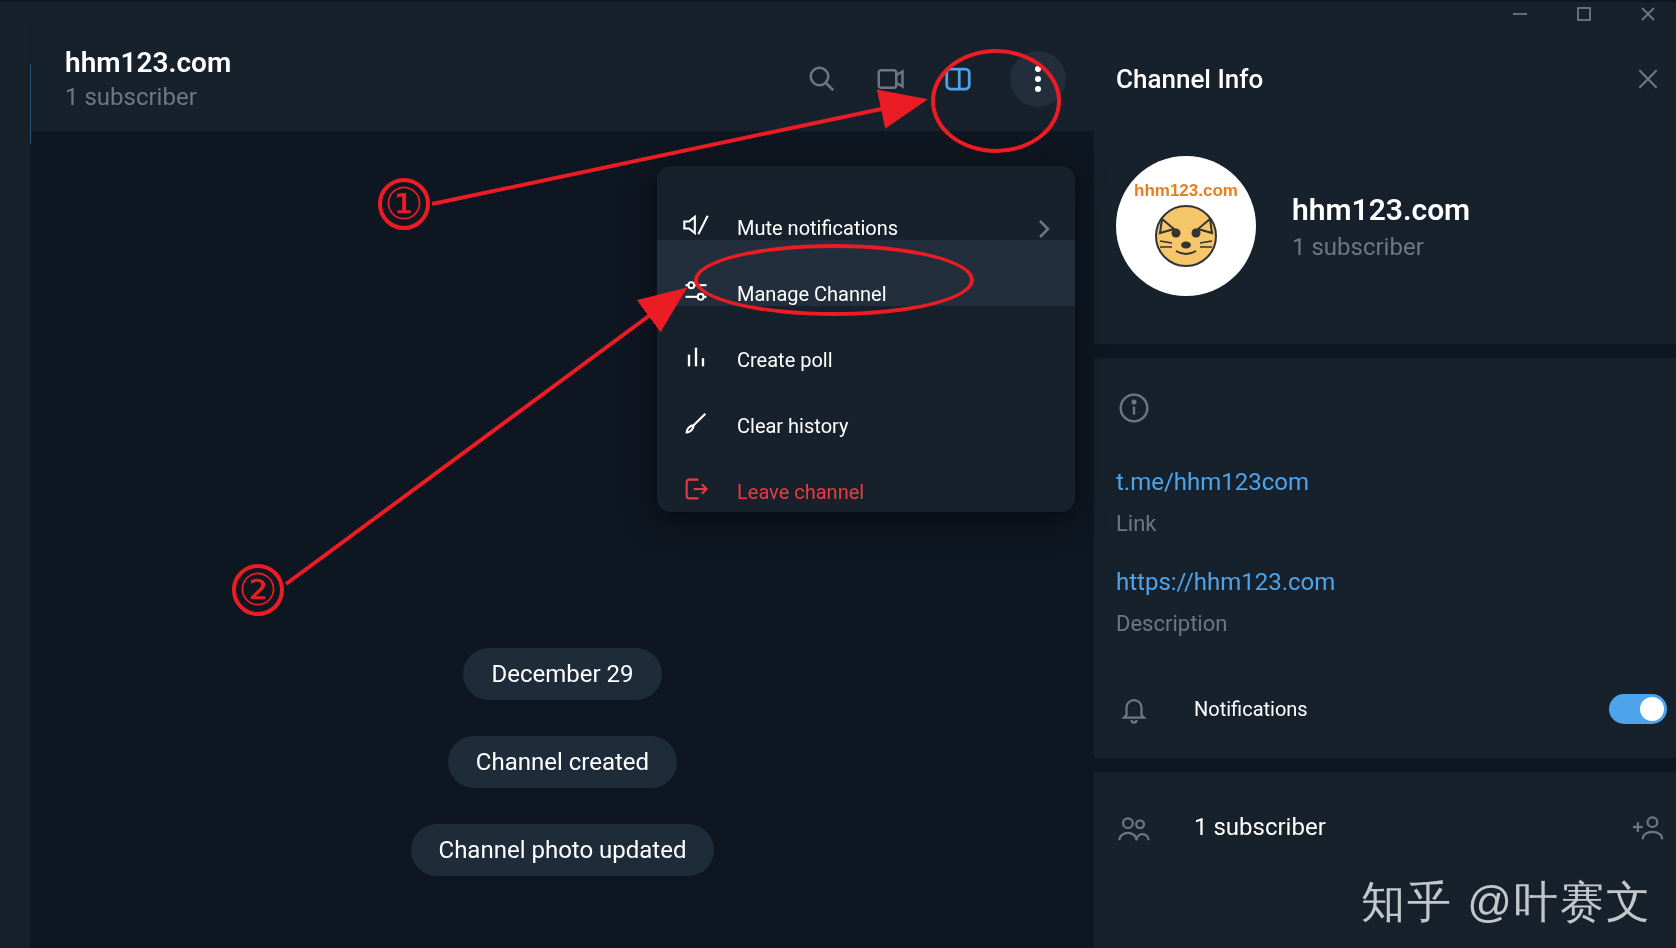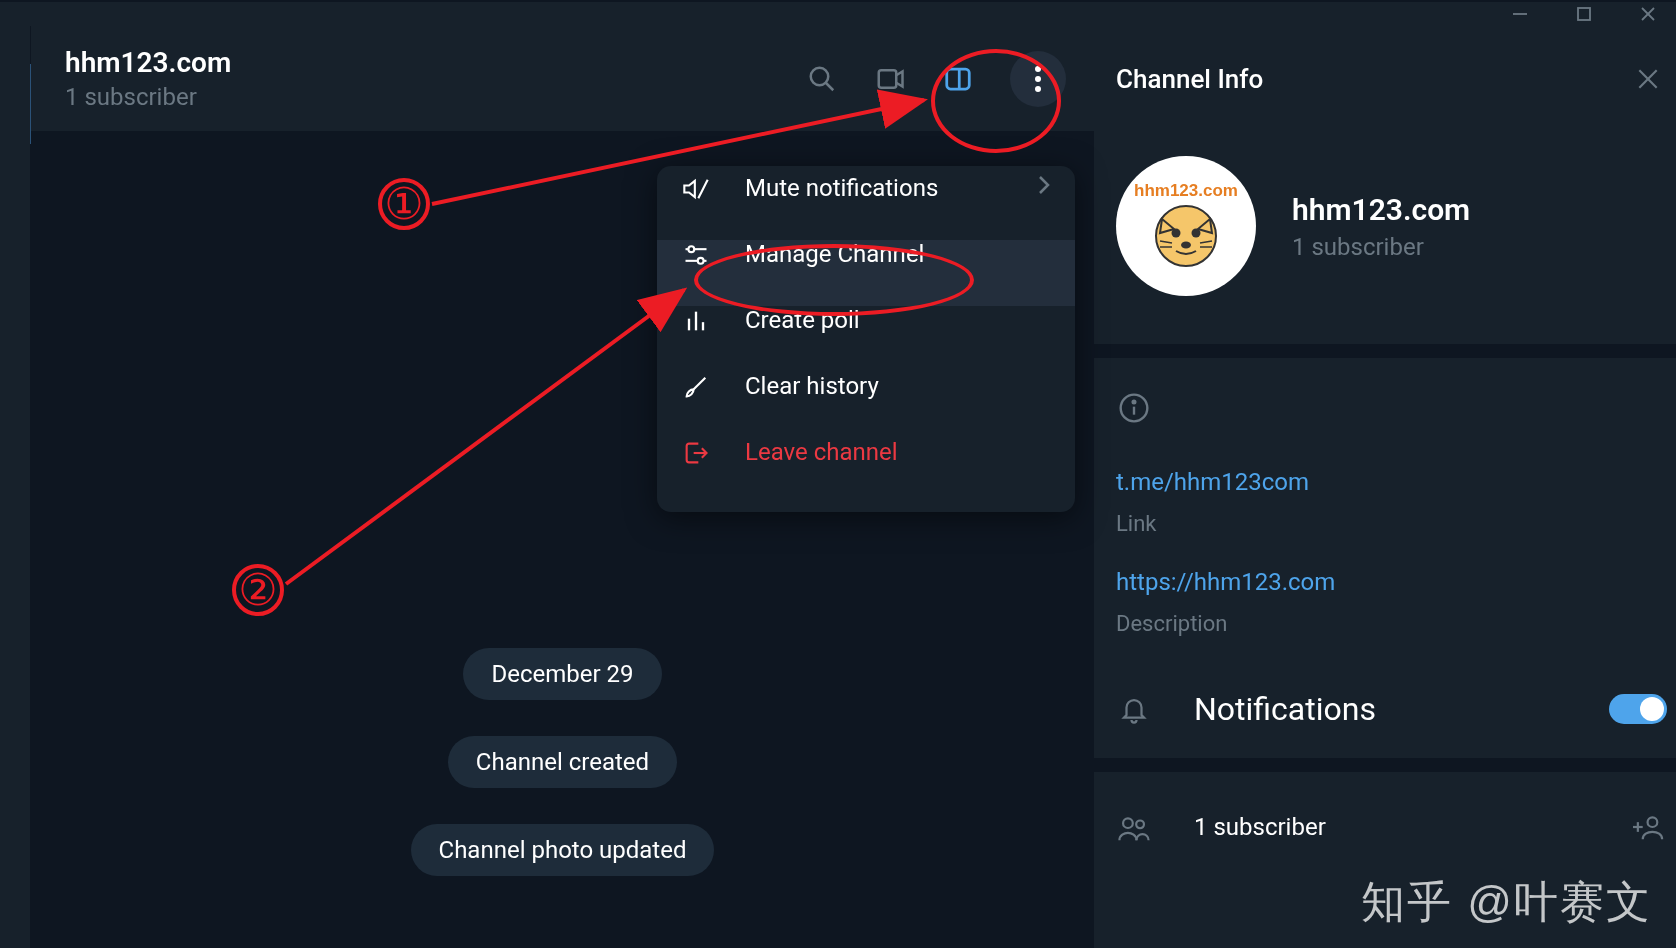--- a/index.html
+++ b/index.html
@@ -83,26 +83,26 @@
     top: 140px;
     width: 418px;
     background: #17212b;
     border-radius: 14px;
     box-shadow: 0 6px 30px rgba(0,0,0,0.5);
     padding: 8px 0;
     z-index: 5;
   }
   .dd-item {
     display: flex;
-    align-items: flex-start;
+    align-items: flex-end;
     height: 66px;
     padding: 0 24px;
-    gap: 34px;
+    gap: 26px;
     color: #fff;
-    font-size: 24px;
+    font-size: 20px;
   }
   .dd-item.hover { background: #232e3c; }
   .dd-item.leave { color: #ec3942; }
   .dd-icon { width: 30px; height: 30px; display:inline-flex; align-items:center; justify-content:center; }
   .dd-chev { margin-left: auto; color: #6b7883; font-size: 22px; }
   .info {
     flex: none;
     width: 595px;
     background: #17212b;
     display: flex;
@@ -135,21 +135,21 @@
   .profile-sub { font-size: 24px; color:#6b7883; margin-top:6px; }
   .info-section {
     padding: 30px 22px;
     border-bottom: 14px solid #0e1621;
   }
   .info-row { display:flex; align-items:flex-start; gap: 42px; flex-direction: column; }
   .info-icon { width: 36px; height: 36px; display:inline-flex; align-items:center; justify-content:center; color:#6b7883; flex:none; margin-top:2px;}
   .link-txt { color:#4ea4eb; font-size: 24px; }
   .label-txt { color:#6b7883; font-size: 22px; margin-top: 15px; }
   .notif-row { display:flex; align-items:center; gap:42px; padding-top:10px;}
-  .notif-label { font-size: 32px; color:#fff; }
+  .notif-label { font-size: 20px; color:#fff; }
   .toggle {
     margin-left:auto;
     width: 58px; height: 30px; border-radius: 15px;
     background: #4ea4eb; position:relative;
   }
   .toggle::after {
     content:""; position:absolute; right:3px; top:3px;
     width:24px; height:24px; border-radius:50%; background:#fff;
   }
   .subs-row {

